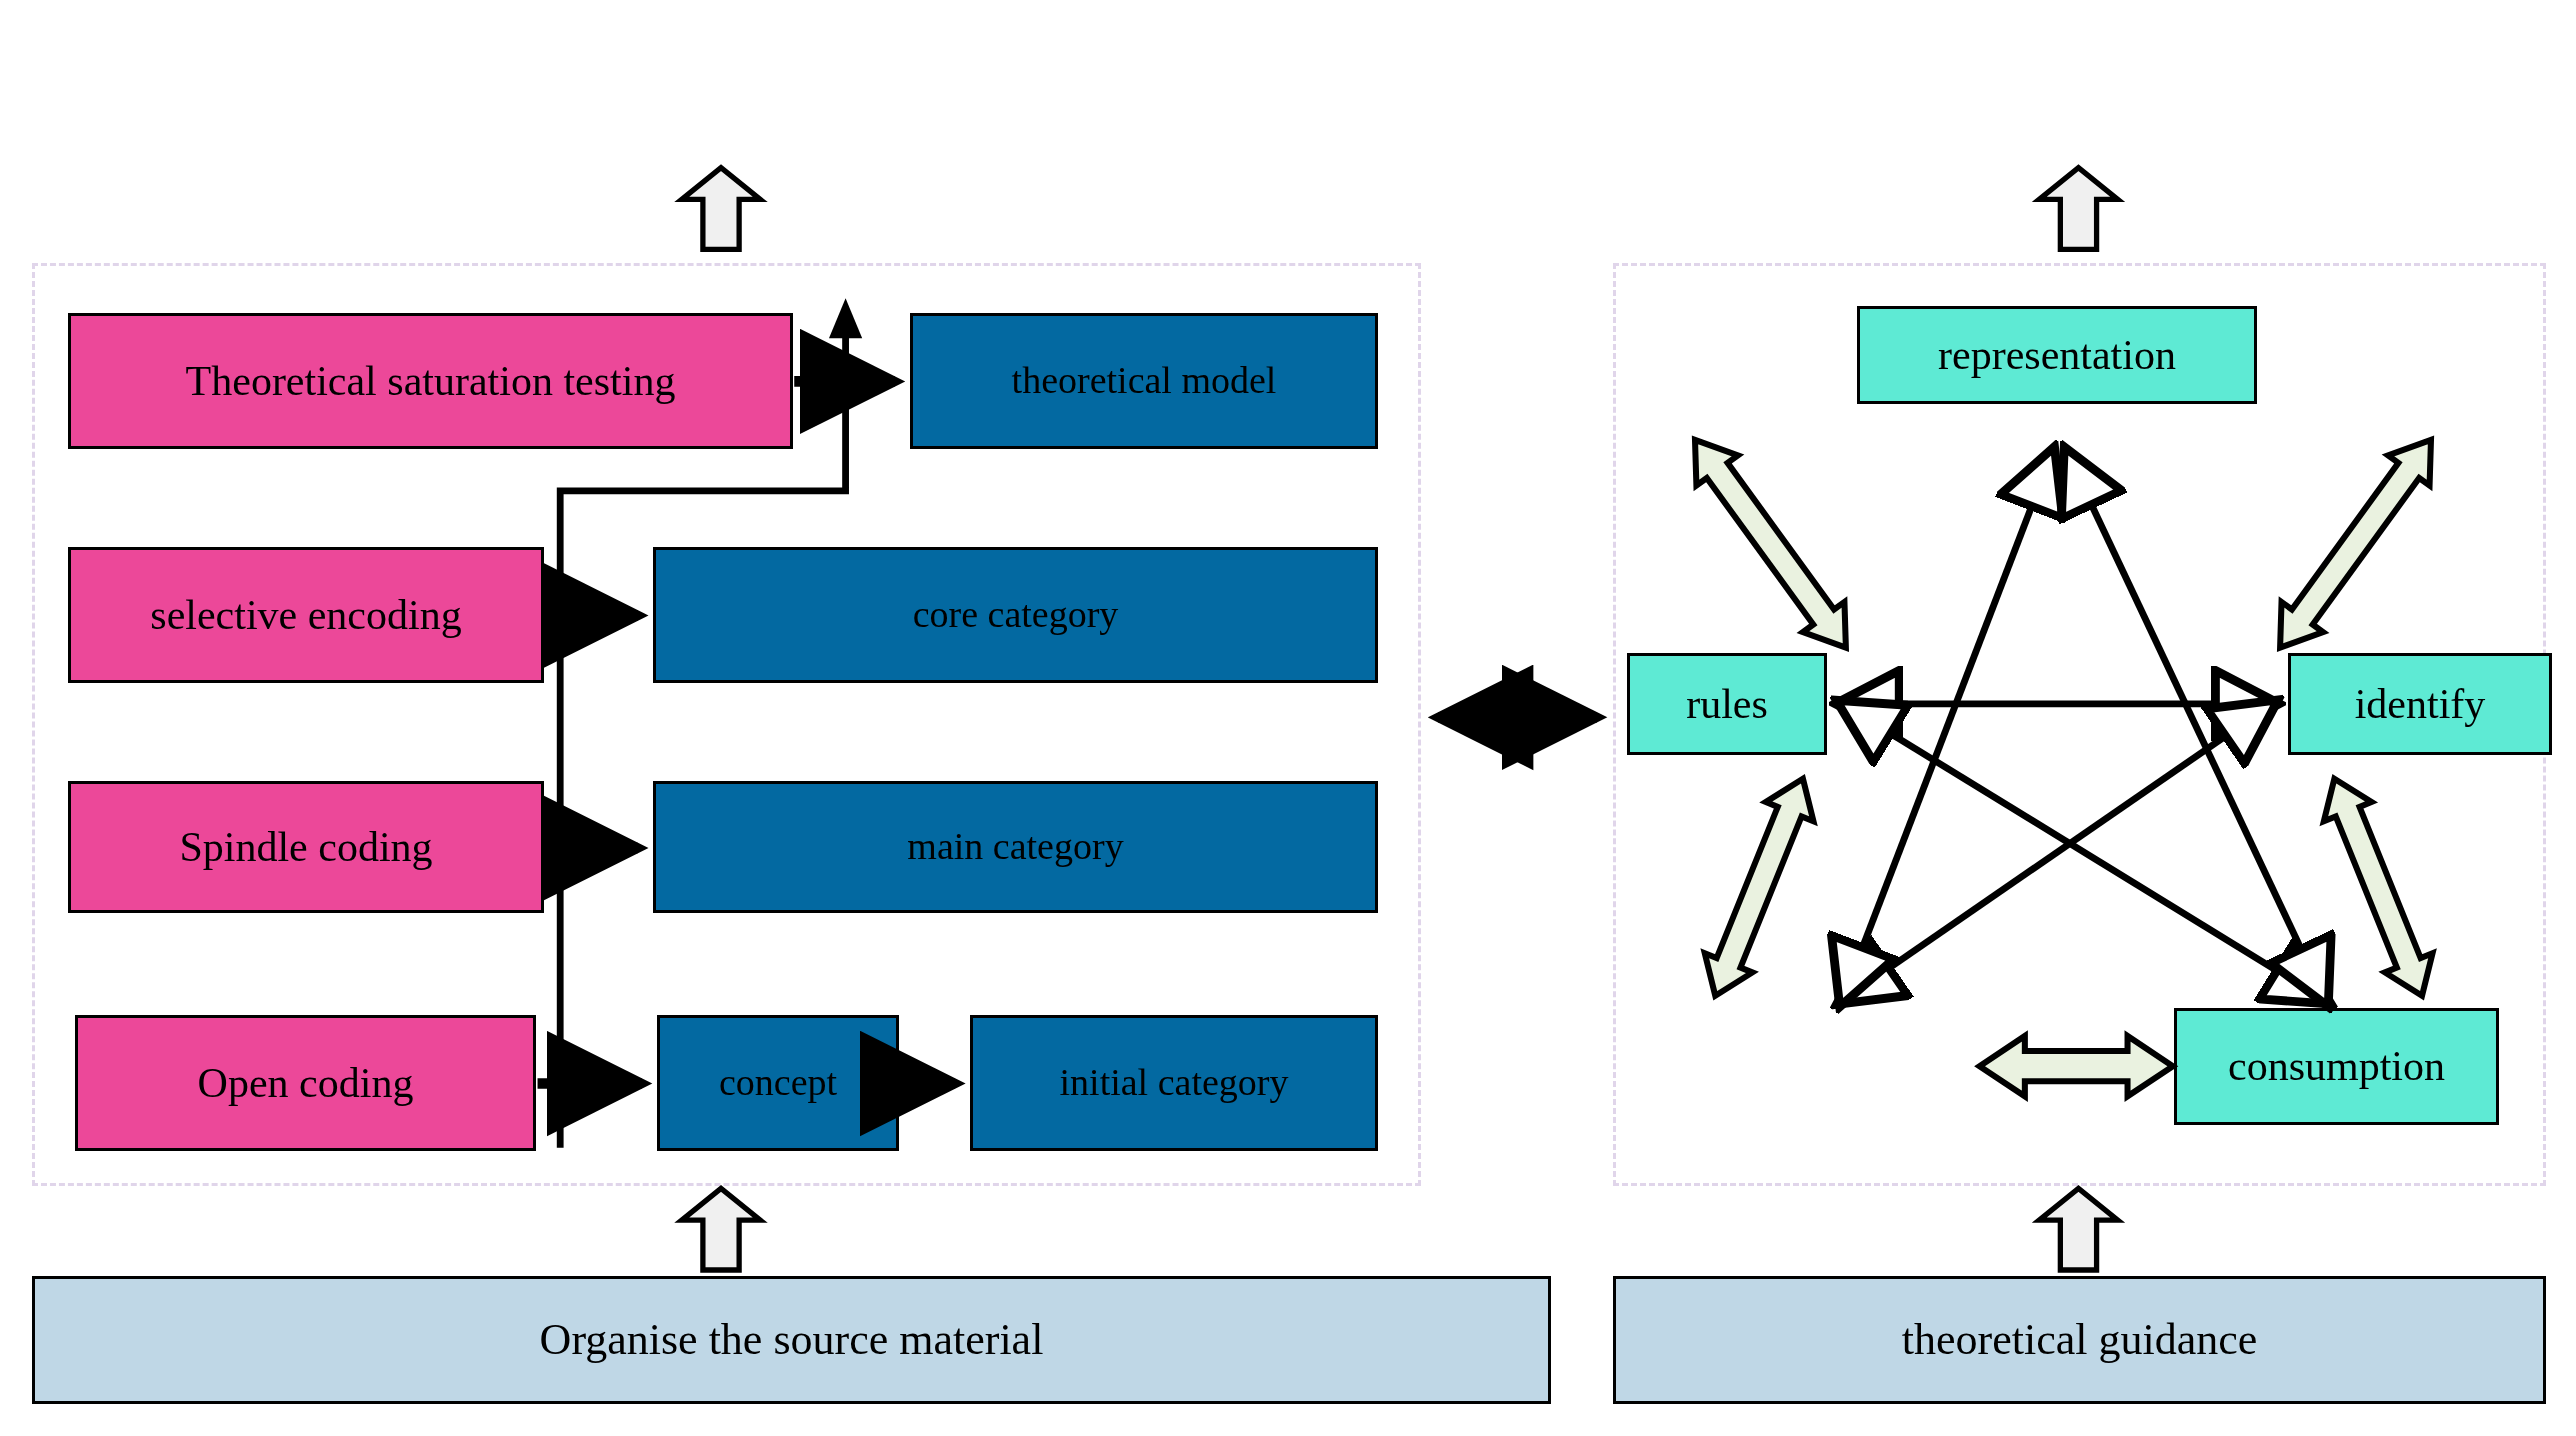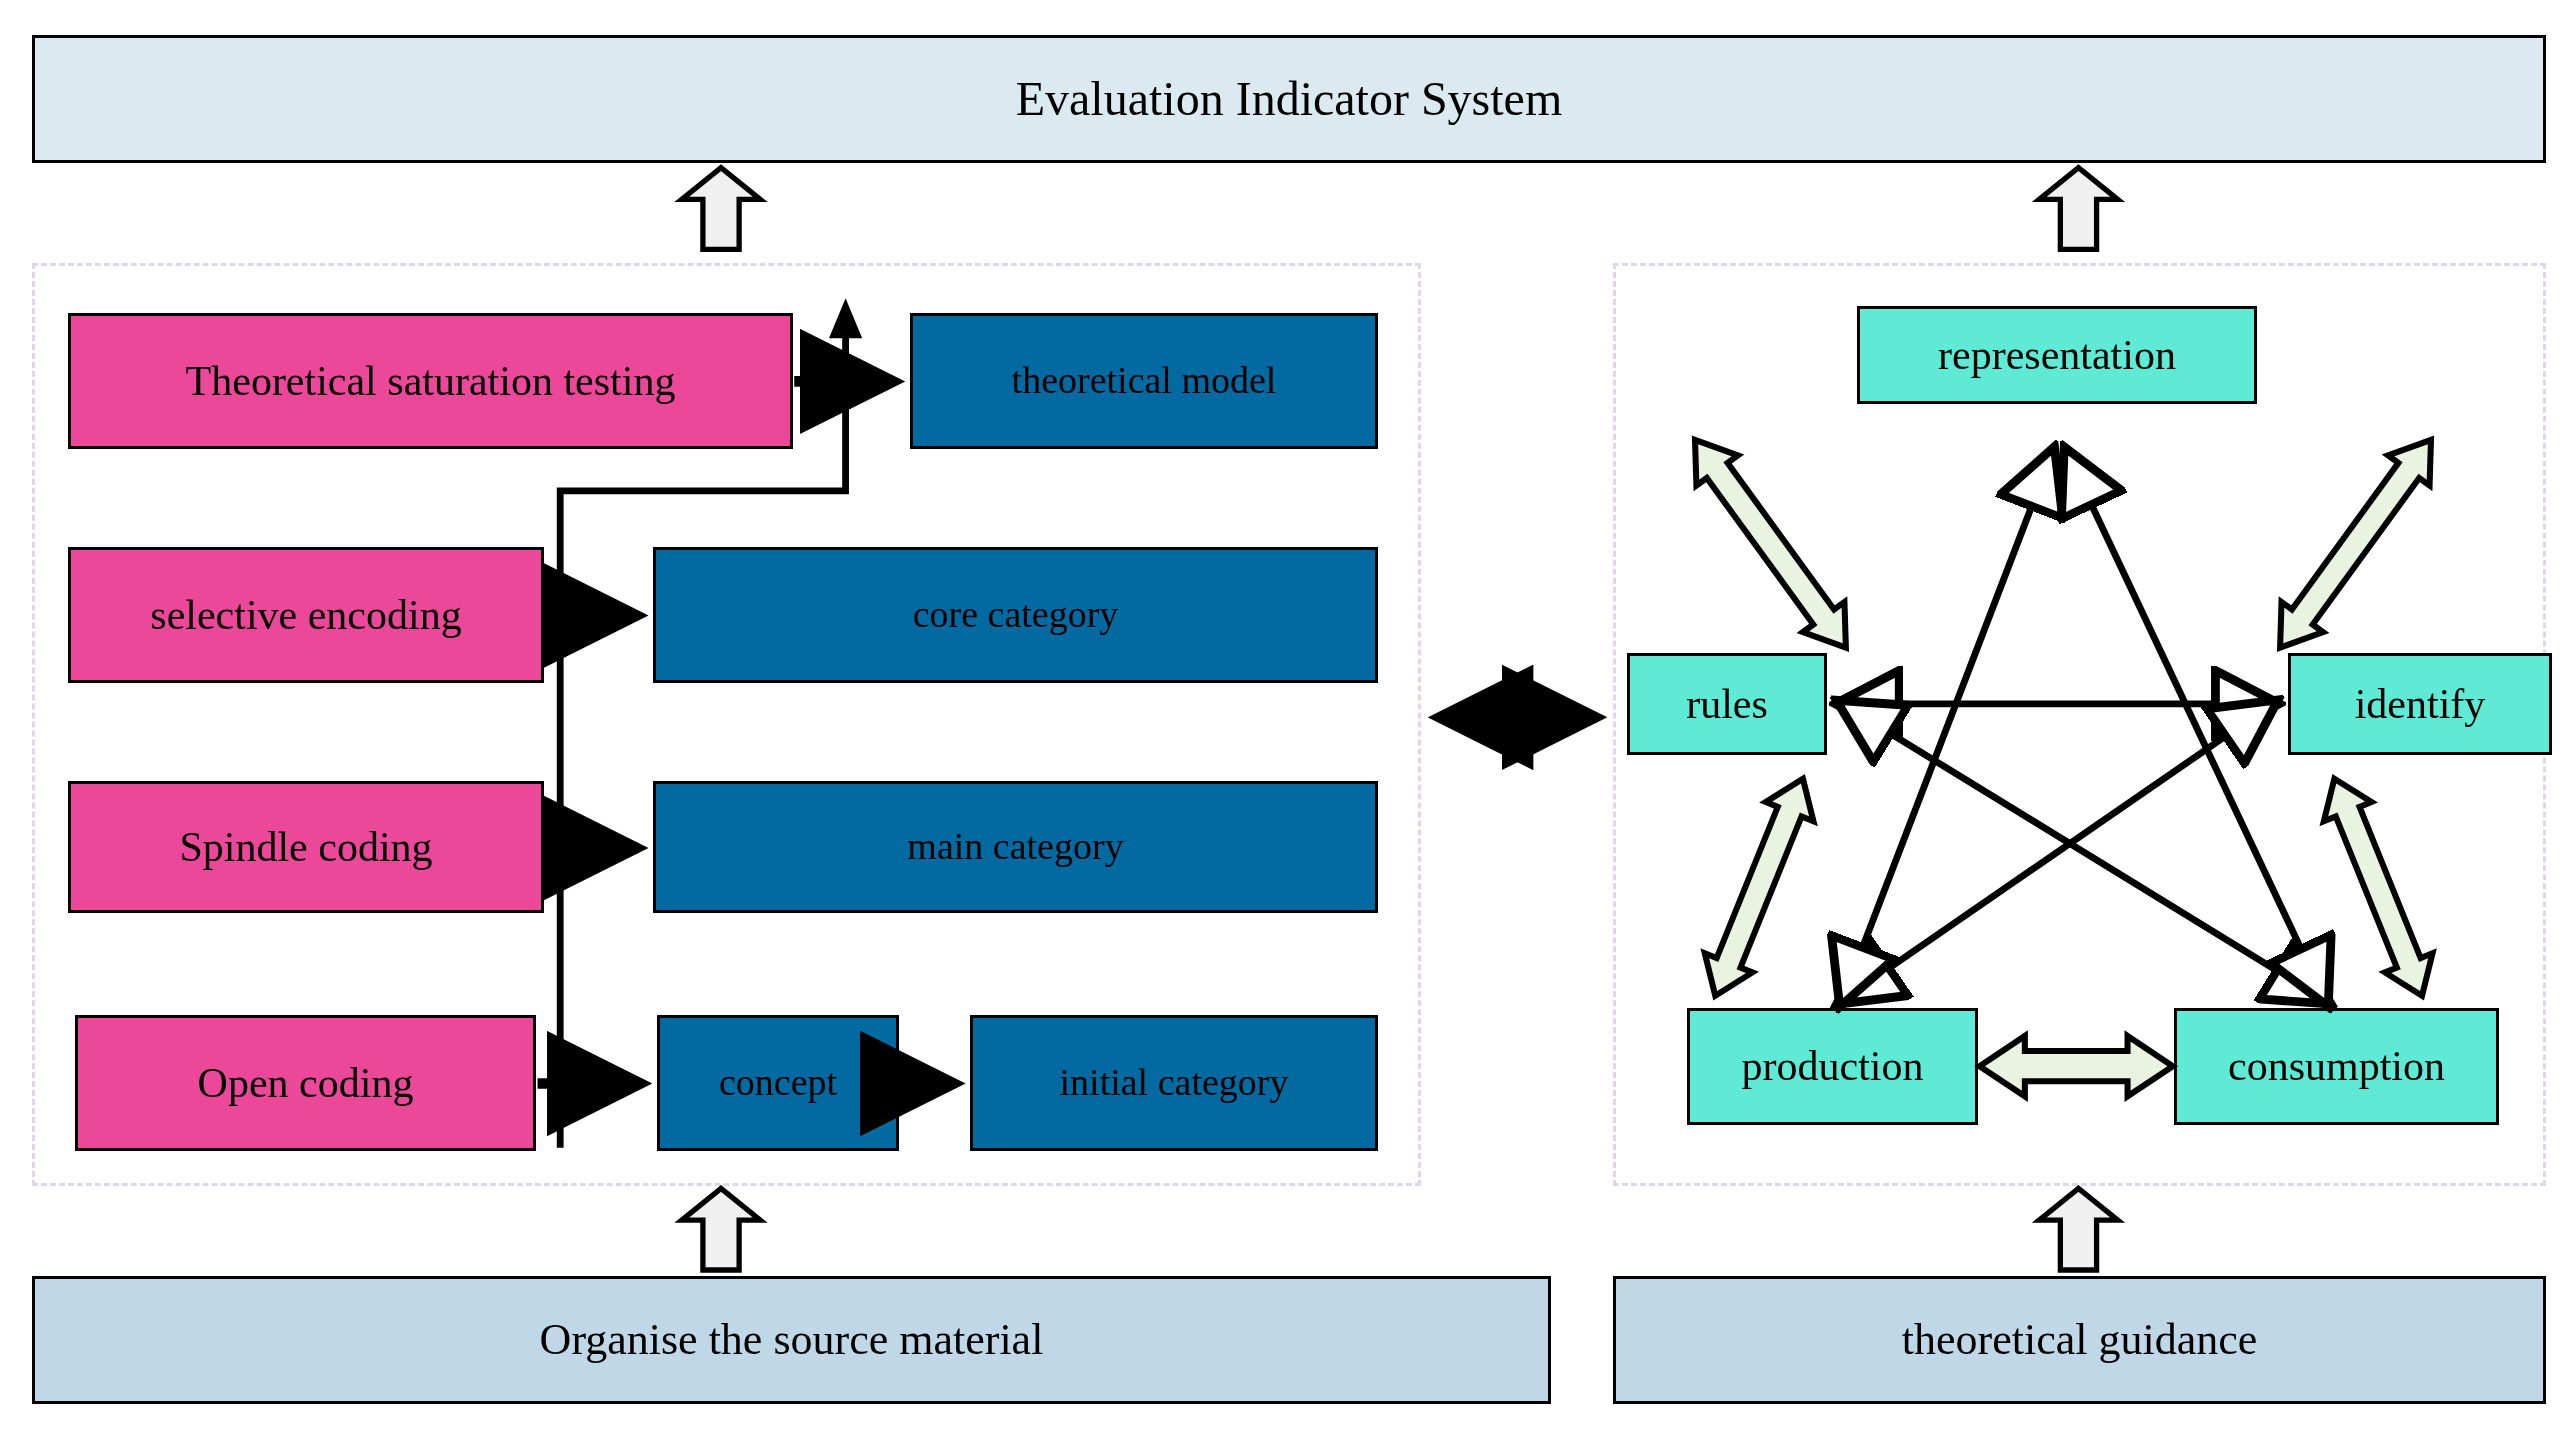--- a/index.html
+++ b/index.html
@@ -18,23 +18,20 @@
 
   .panel{position:absolute;box-sizing:border-box;border:3.8px dashed #e0d5ea;background:transparent;}
 
   svg.ov{position:absolute;left:0;top:0;width:2576px;height:1437px;pointer-events:none;}
 </style>
 </head>
 <body>
 
 <div id="canvas">
 
-  <div class="box bar-top" style="left:32px;top:35px;width:2514px;height:128px;">
-    <span>Evaluation Indicator System</span>
-  </div>
 
   <div class="panel" style="left:32px;top:263px;width:1389px;height:923px;"></div>
   <div class="panel" style="left:1613px;top:263px;width:933px;height:923px;"></div>
 
   <div class="box proc" style="left:68px;top:313px;width:725px;height:136px;">
     <span>Theoretical saturation testing</span>
   </div>
   <div class="box out" style="left:910px;top:313px;width:468px;height:136px;">
     <span>theoretical model</span>
   </div>
@@ -64,23 +61,20 @@
   </div>
 
   <div class="box green" style="left:1857px;top:306px;width:400px;height:98px;">
     <span>representation</span>
   </div>
   <div class="box green" style="left:1627px;top:653px;width:200px;height:102px;">
     <span>rules</span>
   </div>
   <div class="box green" style="left:2288px;top:653px;width:264px;height:102px;">
     <span>identify</span>
-  </div>
-  <div class="box green" style="left:1687px;top:1008px;width:291px;height:117px;">
-    <span>production</span>
   </div>
   <div class="box green" style="left:2174px;top:1008px;width:325px;height:117px;">
     <span>consumption</span>
   </div>
 
   <div class="box bar-bottom" style="left:32px;top:1276px;width:1519px;height:128px;">
     <span>Organise the source material</span>
   </div>
   <div class="box bar-bottom" style="left:1613px;top:1276px;width:933px;height:128px;">
     <span>theoretical guidance</span>

